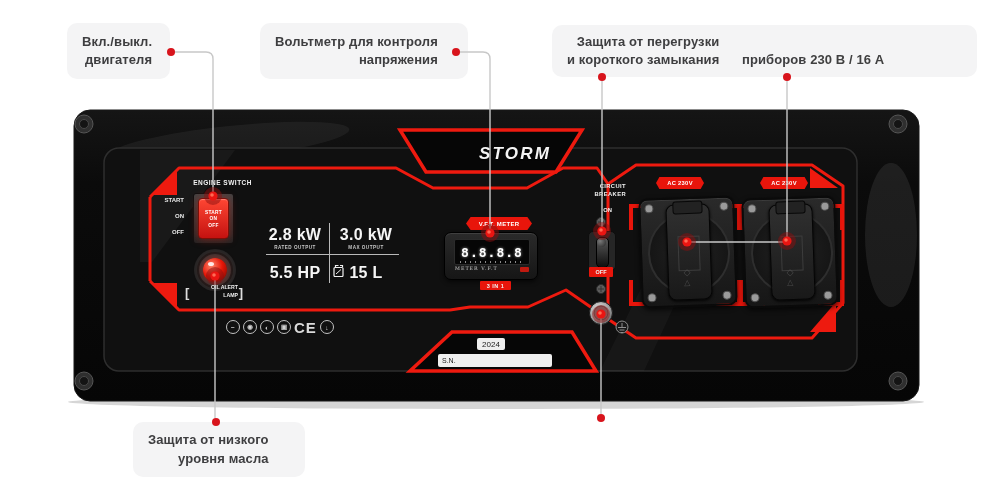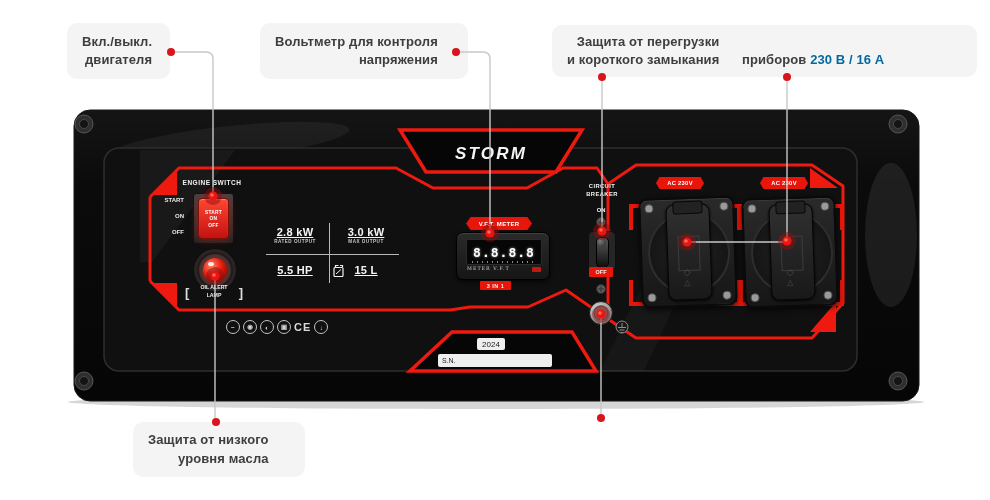--- a/index.html
+++ b/index.html
@@ -4,24 +4,24 @@
 <style>
   html,body{margin:0;padding:0;background:#fff;}
   .stage{position:relative;width:990px;height:500px;background:#ffffff;overflow:hidden;
          font-family:"Liberation Sans",sans-serif;}
   svg{position:absolute;left:0;top:0;}
   .abs{position:absolute;}
   
   .co{position:absolute;background:#f4f4f5;border-radius:10px;display:flex;align-items:center;
       padding:0 15px;color:#3e3e40;font-weight:bold;font-size:13px;line-height:1.4;
       white-space:pre-line;z-index:40;letter-spacing:.1px;text-align:right;}
-  .co .red{color:#0369a1;}
+  .co .red{color:#404040;}
   
   .pz{z-index:10;}
-  .wtxt{color:#f2f2f2;font-weight:bold;text-align:center;}
+  .wtxt{color:#f2f2f2;font-weight:bold;text-align:right;}
   .engine-title{left:172px;top:179px;width:80px;font-size:6.5px;letter-spacing:.5px;}
   .pos{left:156px;top:197px;width:28px;font-size:6px;color:#e9e9e9;font-weight:bold;text-align:right;}
   .pos div{height:8px;margin-bottom:8px;}
   .bezel{left:193px;top:193px;width:39px;height:49px;background:linear-gradient(#424242,#232323);
          border:1px solid #101010;border-radius:3px;}
   .rocker{position:absolute;left:4px;top:4px;width:29px;height:39px;border-radius:4px;
           background:linear-gradient(#ff4633,#c41210);border:1px solid #7d0f08;
           display:flex;flex-direction:column;justify-content:center;gap:1.5px;
           box-shadow:inset 0 1px 1px rgba(255,255,255,.35),0 0 8px rgba(230,30,15,.5);}
   .rocker span{font-size:4.8px;font-weight:bold;color:#fff;text-align:center;letter-spacing:.3px;}
@@ -29,36 +29,36 @@
         border:2px solid #1a1a1a;box-shadow:0 0 0 3px #262626;}
   .lens{position:absolute;left:4px;top:4px;width:24px;height:24px;border-radius:50%;
         background:radial-gradient(circle at 35% 32%,#ff8468,#e61607 48%,#7c0a02 90%);
         box-shadow:0 0 8px rgba(255,40,20,.55);}
   .lens i{position:absolute;left:5px;top:4px;width:6px;height:4px;border-radius:50%;
           background:rgba(255,255,255,.85);}
   .oil-label{left:190px;top:284px;width:48px;font-size:5.2px;line-height:1.45;color:#eee;}
   .oil-label .br{position:absolute;top:0px;font-size:13px;font-weight:bold;color:#ddd;}
   .specs{left:262px;top:222px;width:140px;height:62px;}
   .spec-cell{position:absolute;width:66px;text-align:center;color:#f5f5f5;}
-  .spec-val{font-size:11px;font-weight:bold;letter-spacing:.3px;text-decoration:underline;}
+  .spec-val{font-size:16px;font-weight:bold;letter-spacing:.3px;}
   .spec-sub{font-size:4.6px;font-weight:bold;letter-spacing:.5px;color:#c9c9c9;margin-top:1px;}
   .vdiv{position:absolute;left:67px;top:1px;width:1px;height:60px;background:#b9b9b9;}
   .hdiv{position:absolute;left:4px;top:32px;width:133px;height:1px;background:#b9b9b9;}
   .fuelrow{display:flex;align-items:center;justify-content:center;gap:3px;}
   .certs{left:226px;top:320px;display:flex;align-items:center;gap:3px;z-index:10;}
   .cert{width:12px;height:12px;border:1px solid #c2c2c2;border-radius:50%;color:#d2d2d2;
         font-size:6.5px;display:flex;align-items:center;justify-content:center;font-weight:bold;}
-  .cert-ce{border:none;border-radius:0;width:auto;font-size:11px;letter-spacing:1px;color:#dadada;}
+  .cert-ce{border:none;border-radius:0;width:auto;font-size:15px;letter-spacing:1px;color:#dadada;}
   .storm{left:431px;top:144px;width:120px;font-size:17px;font-style:italic;font-weight:bold;
          letter-spacing:2.2px;color:#f4f4f4;text-shadow:0 1px 1px #000;}
   .ribbon{background:#e8150b;color:#fff;font-weight:bold;display:flex;align-items:center;
           justify-content:center;clip-path:polygon(7% 0,93% 0,100% 50%,93% 100%,7% 100%,0 50%);}
   .vft{left:466px;top:217px;width:66px;height:13px;font-size:6px;letter-spacing:.3px;}
   .chev{position:absolute;color:#e8150b;font-weight:bold;font-size:12px;top:-3px;}
-  .meter{left:456px;top:232px;width:92px;height:46px;border-radius:7px;
+  .meter{left:444px;top:232px;width:92px;height:46px;border-radius:7px;
          background:linear-gradient(#2a2a2a,#161616);border:1px solid #000;
          box-shadow:inset 0 1px 0 #3f3f3f,0 2px 4px rgba(0,0,0,.6);}
   .screen{position:absolute;left:9px;top:6px;width:74px;height:24px;background:#060606;
           border:1px solid #2b2b2b;border-radius:2px;display:flex;align-items:center;justify-content:center;}
   .digits{font-family:"DejaVu Sans Mono",monospace;font-weight:bold;font-size:13px;color:#fff;
           letter-spacing:1px;text-shadow:0 0 3px rgba(255,255,255,.6);}
   .ticks{position:absolute;left:5px;bottom:1px;width:64px;height:2px;
          background:repeating-linear-gradient(90deg,#8a8a8a 0 1px,transparent 1px 5px);}
   .mlabel{position:absolute;left:10px;top:33px;font-family:"DejaVu Serif",serif;font-size:4.8px;
           color:#cfcfcf;letter-spacing:1px;}

